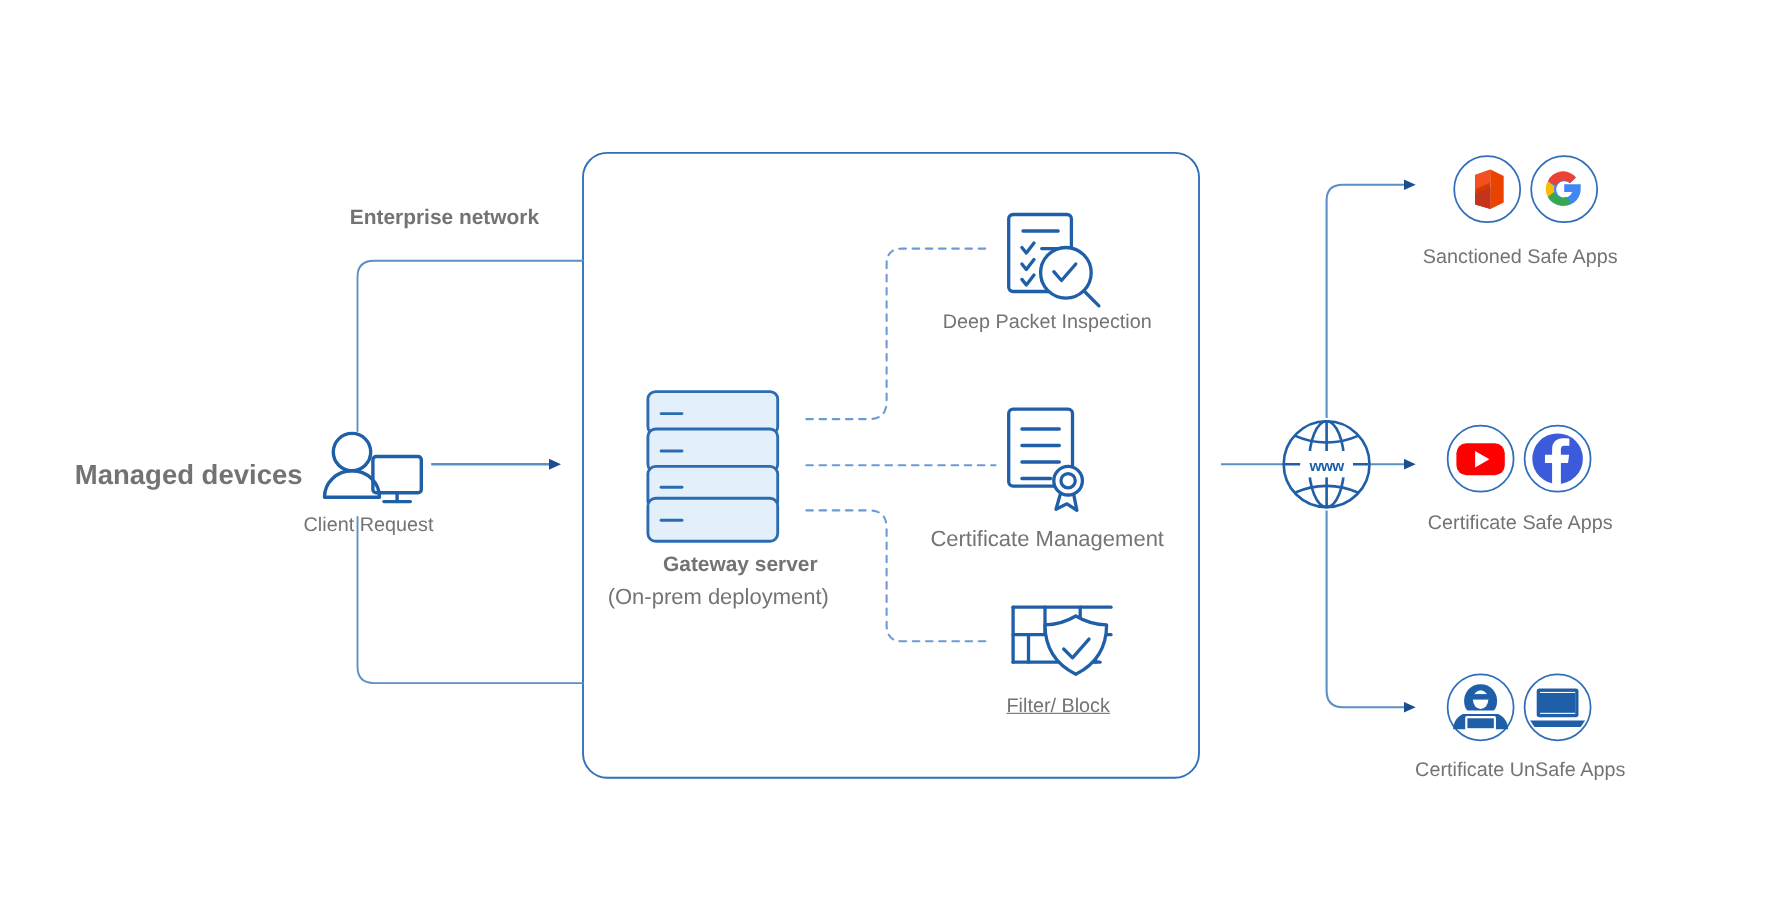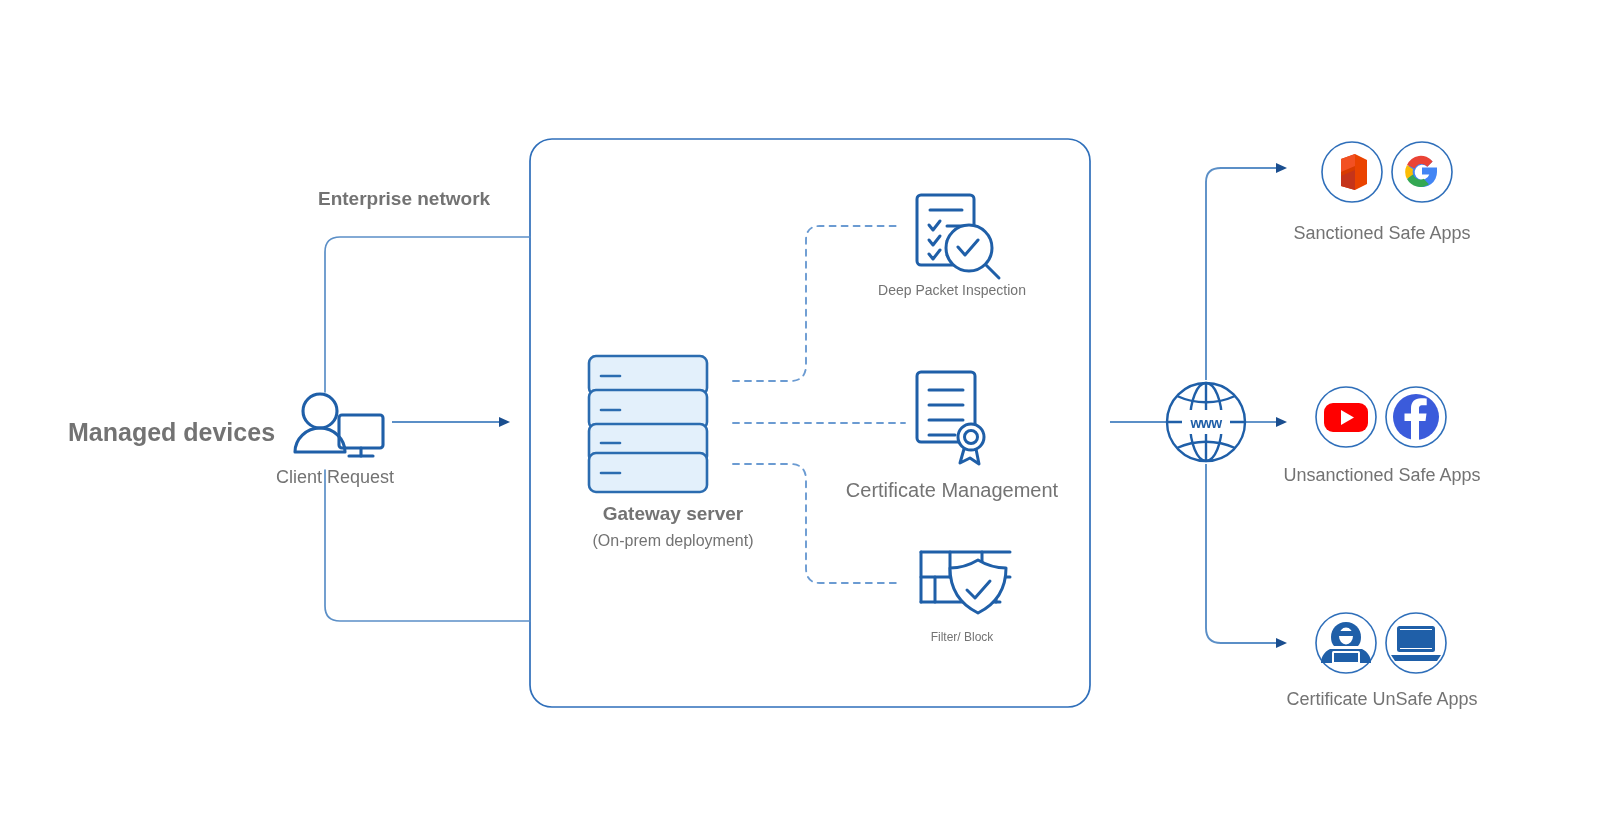--- a/index.html
+++ b/index.html
@@ -218,27 +218,27 @@
   </svg>
 
   <div class="lbl lbl-bold" style="left:68px; top:418px; font-size:25px;">Managed devices</div>
 
   <div class="lbl lbl-bold" style="left:318px; top:188px; font-size:19px;">Enterprise network</div>
 
   <div class="lbl t-center" style="left:335px; top:467px; font-size:18px;">Client Request</div>
 
   <div class="lbl lbl-bold t-center" style="left:653px; top:503px; font-size:19px;margin-left:20px;">Gateway server</div>
 
-  <div class="lbl t-center" style="left:653px; top:532px; font-size:16px;margin-left:20px;">(On-prem deployment)</div>
-
-  <div class="lbl t-center" style="left:952px; top:282px; font-size:14px;">Deep Packet Inspection</div>
+  <div class="lbl t-center" style="left:653px; top:532px; font-size:20px;">(On-prem deployment)</div>
+
+  <div class="lbl t-center" style="left:952px; top:282px; font-size:18px;">Deep Packet Inspection</div>
 
   <div class="lbl t-center" style="left:952px; top:479px; font-size:20px;">Certificate Management</div>
 
-  <div class="lbl t-center" style="left:962px; top:631px; font-size:12px;">Filter/ Block</div>
+  <div class="lbl t-center" style="left:962px; top:631px; font-size:18px;text-decoration:underline;">Filter/ Block</div>
 
   <div class="lbl t-center" style="left:1382px; top:223px; font-size:18px;">Sanctioned Safe Apps</div>
 
-  <div class="lbl t-center" style="left:1382px; top:465px; font-size:18px;">Unsanctioned Safe Apps</div>
+  <div class="lbl t-center" style="left:1382px; top:465px; font-size:18px;">Certificate Safe Apps</div>
 
   <div class="lbl t-center" style="left:1382px; top:689px; font-size:18px;">Certificate UnSafe Apps</div>
 
 </div>
 
 </body></html>

